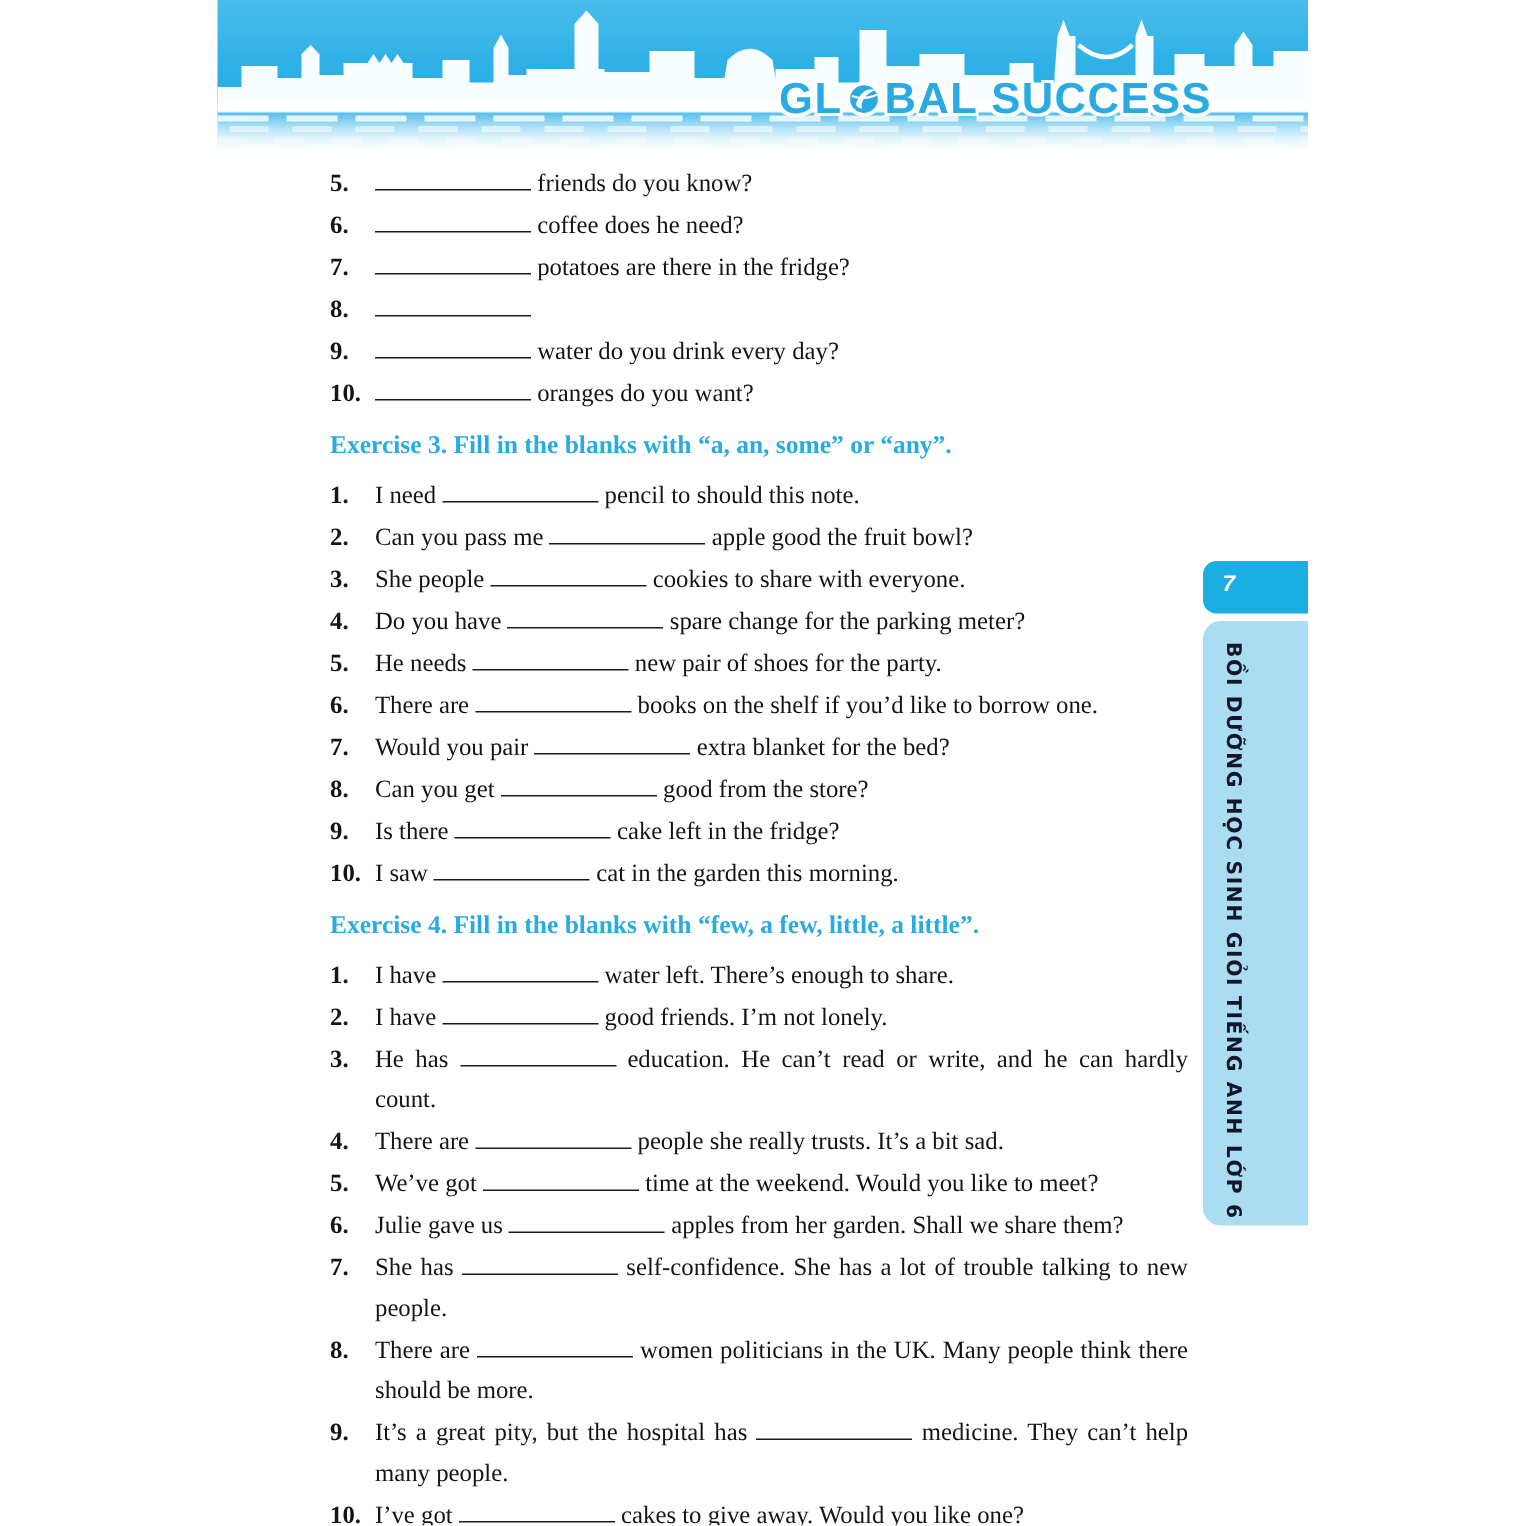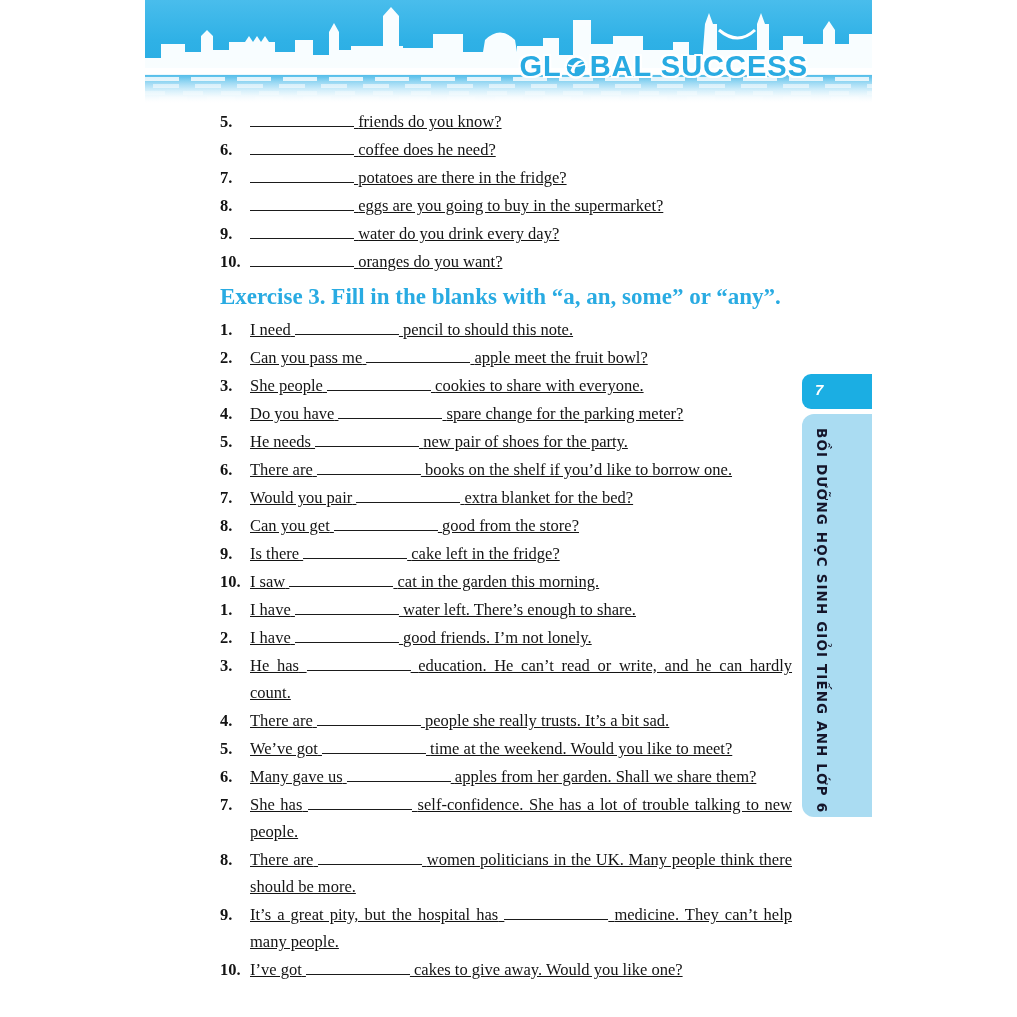--- a/index.html
+++ b/index.html
@@ -23,23 +23,23 @@
         font-family:"Liberation Sans",sans-serif;font-weight:bold;font-size:29px;
         letter-spacing:1px;color:var(--accent);white-space:nowrap;
         text-shadow:-2px -2px 0 #fff,2px -2px 0 #fff,-2px 2px 0 #fff,2px 2px 0 #fff,
                     0 -2px 0 #fff,0 2px 0 #fff,-2px 0 0 #fff,2px 0 0 #fff;}
   .logo .globe{display:inline-block;vertical-align:-4px;margin:0 1px;}
 
   
   .content{position:absolute;left:220px;top:108px;width:572px;}
   .row{display:flex;line-height:27px;margin-bottom:1px;font-size:16.5px;}
   .num{flex:0 0 30px;font-weight:bold;}
-  .body{flex:1;text-align:justify;text-decoration:underline;}
+  .body{flex:1;text-align:justify;}
   .blank{display:inline-block;width:104px;height:13px;border-bottom:1.4px solid #1b1b1b;}
-  .section-title{margin:8px 0 6px;font-size:23px;font-weight:bold;color:var(--accent);
+  .section-title{margin:8px 0 6px;font-size:17px;font-weight:bold;color:var(--accent);
                  line-height:27px;}
 
   
   .page-tab{position:absolute;left:802px;top:374px;width:70px;height:35px;box-sizing:border-box;
             background:var(--tab-blue);border-radius:9px 0 0 9px;color:#fff;
             font-family:"Liberation Sans",sans-serif;font-style:italic;font-weight:bold;
             font-size:15px;padding:7px 0 0 13px;}
   .side-bar{position:absolute;left:802px;top:414px;width:70px;height:403px;
             background:var(--bar-blue);border-radius:12px 0 0 12px;}
   .side-title{position:absolute;left:12px;top:14px;writing-mode:vertical-rl;
@@ -99,21 +99,20 @@
             <span class="blank"></span>
             <span>potatoes are there in the fridge?</span>
           </span>
         </div>
 
         <div class="row">
           <span class="num">8.</span>
           <span class="body">
             <span></span>
             <span class="blank"></span>
-            <span>eggs are you going to buy in the supermarket?</span>
           </span>
         </div>
 
         <div class="row">
           <span class="num">9.</span>
           <span class="body">
             <span></span>
             <span class="blank"></span>
             <span>water do you drink every day?</span>
           </span>
@@ -140,21 +139,21 @@
             <span class="blank"></span>
             <span>pencil to should this note.</span>
           </span>
         </div>
 
         <div class="row">
           <span class="num">2.</span>
           <span class="body">
             <span>Can you pass me</span>
             <span class="blank"></span>
-            <span>apple meet the fruit bowl?</span>
+            <span>apple good the fruit bowl?</span>
           </span>
         </div>
 
         <div class="row">
           <span class="num">3.</span>
           <span class="body">
             <span>She people</span>
             <span class="blank"></span>
             <span>cookies to share with everyone.</span>
           </span>
@@ -217,20 +216,21 @@
         <div class="row">
           <span class="num">10.</span>
           <span class="body">
             <span>I saw</span>
             <span class="blank"></span>
             <span>cat in the garden this morning.</span>
           </span>
         </div>
       </div>
 
+    <div class="section-title">Exercise 4. Fill in the blanks with “few, a few, little, a little”.</div>
 
     <div class="list">
 
         <div class="row">
           <span class="num">1.</span>
           <span class="body">
             <span>I have</span>
             <span class="blank"></span>
             <span>water left. There’s enough to share.</span>
           </span>
@@ -268,21 +268,21 @@
           <span class="body">
             <span>We’ve got</span>
             <span class="blank"></span>
             <span>time at the weekend. Would you like to meet?</span>
           </span>
         </div>
 
         <div class="row">
           <span class="num">6.</span>
           <span class="body">
-            <span>Many gave us</span>
+            <span>Julie gave us</span>
             <span class="blank"></span>
             <span>apples from her garden. Shall we share them?</span>
           </span>
         </div>
 
         <div class="row">
           <span class="num">7.</span>
           <span class="body">
             <span>She has</span>
             <span class="blank"></span>

